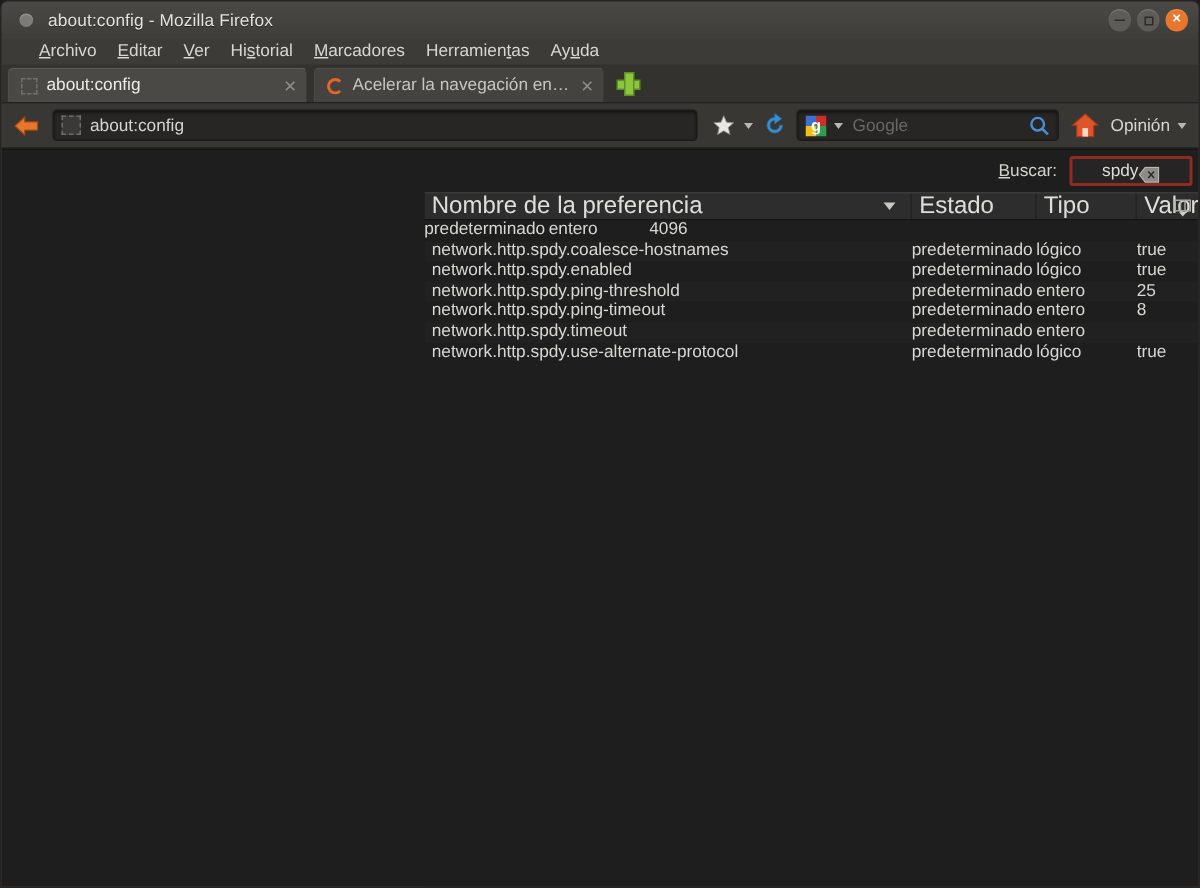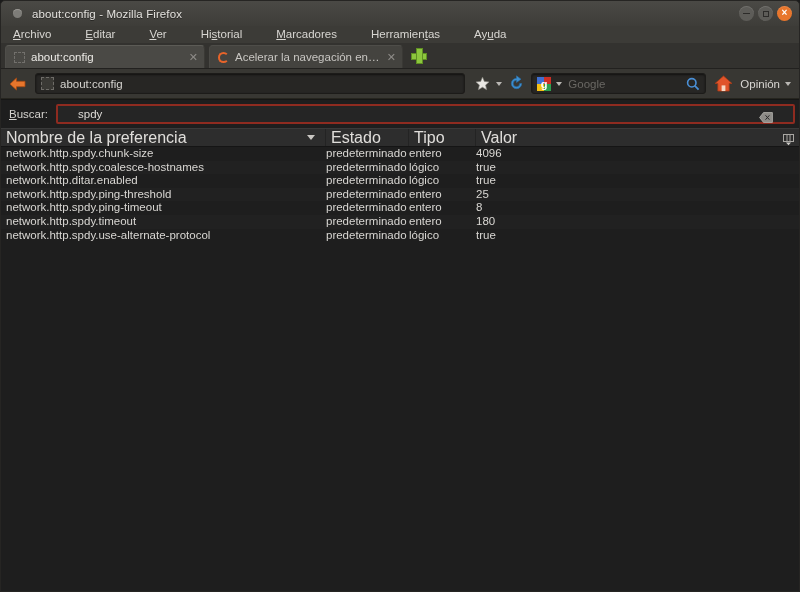--- a/index.html
+++ b/index.html
@@ -98,22 +98,21 @@
     margin-top: -1px;
   }
 
   
   .menubar {
     height: 17px;
     min-height: 17px;
     background: #3c3b37;
     display: flex;
     align-items: center;
-    padding-left: 5px;
-    gap: 20px;
+    padding-left: 18px;
   }
   .menu-item {
     color: #d8d6d2;
     font-size: 11.5px;
     padding: 0 7px;
     line-height: 17px;
     white-space: nowrap;
   }
   .menu-item u { text-decoration: underline; }
 
@@ -311,20 +310,21 @@
   }
 
   
   .content {
     flex: 1;
     background: #1e1e1e;
     display: flex;
     flex-direction: column;
     overflow: hidden;
     border-top: 1px solid #161615;
+    align-items: flex-end;
   }
   .filter-row {
     height: 28px;
     min-height: 28px;
     display: flex;
     align-items: center;
     padding: 0 4px;
     box-sizing: border-box;
     background: #1e1e1e;
   }
@@ -572,54 +572,52 @@
             <rect x="1.5" y="1.5" width="10" height="7" fill="none" stroke="#a9a7a3" stroke-width="1"></rect>
             <line x1="5" y1="1.5" x2="5" y2="8.5" stroke="#a9a7a3" stroke-width="1"></line>
             <line x1="8" y1="1.5" x2="8" y2="8.5" stroke="#a9a7a3" stroke-width="1"></line>
             <path d="M4 9.5 L9 9.5 L6.5 12.3 Z" fill="#cfcdc9"></path>
           </svg>
         </span>
       </div>
 
       <div class="tbody" id="table-body">
           <div class="trow">
-            <div class="td name">network.http.spdy.chunk-size</div>
             <div class="td estado">predeterminado</div>
             <div class="td tipo">entero</div>
             <div class="td valor">4096</div>
           </div>
           <div class="trow">
             <div class="td name">network.http.spdy.coalesce-hostnames</div>
             <div class="td estado">predeterminado</div>
             <div class="td tipo">lógico</div>
             <div class="td valor">true</div>
           </div>
           <div class="trow">
-            <div class="td name">network.http.ditar.enabled</div>
+            <div class="td name">network.http.spdy.enabled</div>
             <div class="td estado">predeterminado</div>
             <div class="td tipo">lógico</div>
             <div class="td valor">true</div>
           </div>
           <div class="trow">
             <div class="td name">network.http.spdy.ping-threshold</div>
             <div class="td estado">predeterminado</div>
             <div class="td tipo">entero</div>
             <div class="td valor">25</div>
           </div>
           <div class="trow">
             <div class="td name">network.http.spdy.ping-timeout</div>
             <div class="td estado">predeterminado</div>
             <div class="td tipo">entero</div>
             <div class="td valor">8</div>
           </div>
           <div class="trow">
             <div class="td name">network.http.spdy.timeout</div>
             <div class="td estado">predeterminado</div>
             <div class="td tipo">entero</div>
-            <div class="td valor">180</div>
           </div>
           <div class="trow">
             <div class="td name">network.http.spdy.use-alternate-protocol</div>
             <div class="td estado">predeterminado</div>
             <div class="td tipo">lógico</div>
             <div class="td valor">true</div>
           </div>
         </div>
 
     </div>

